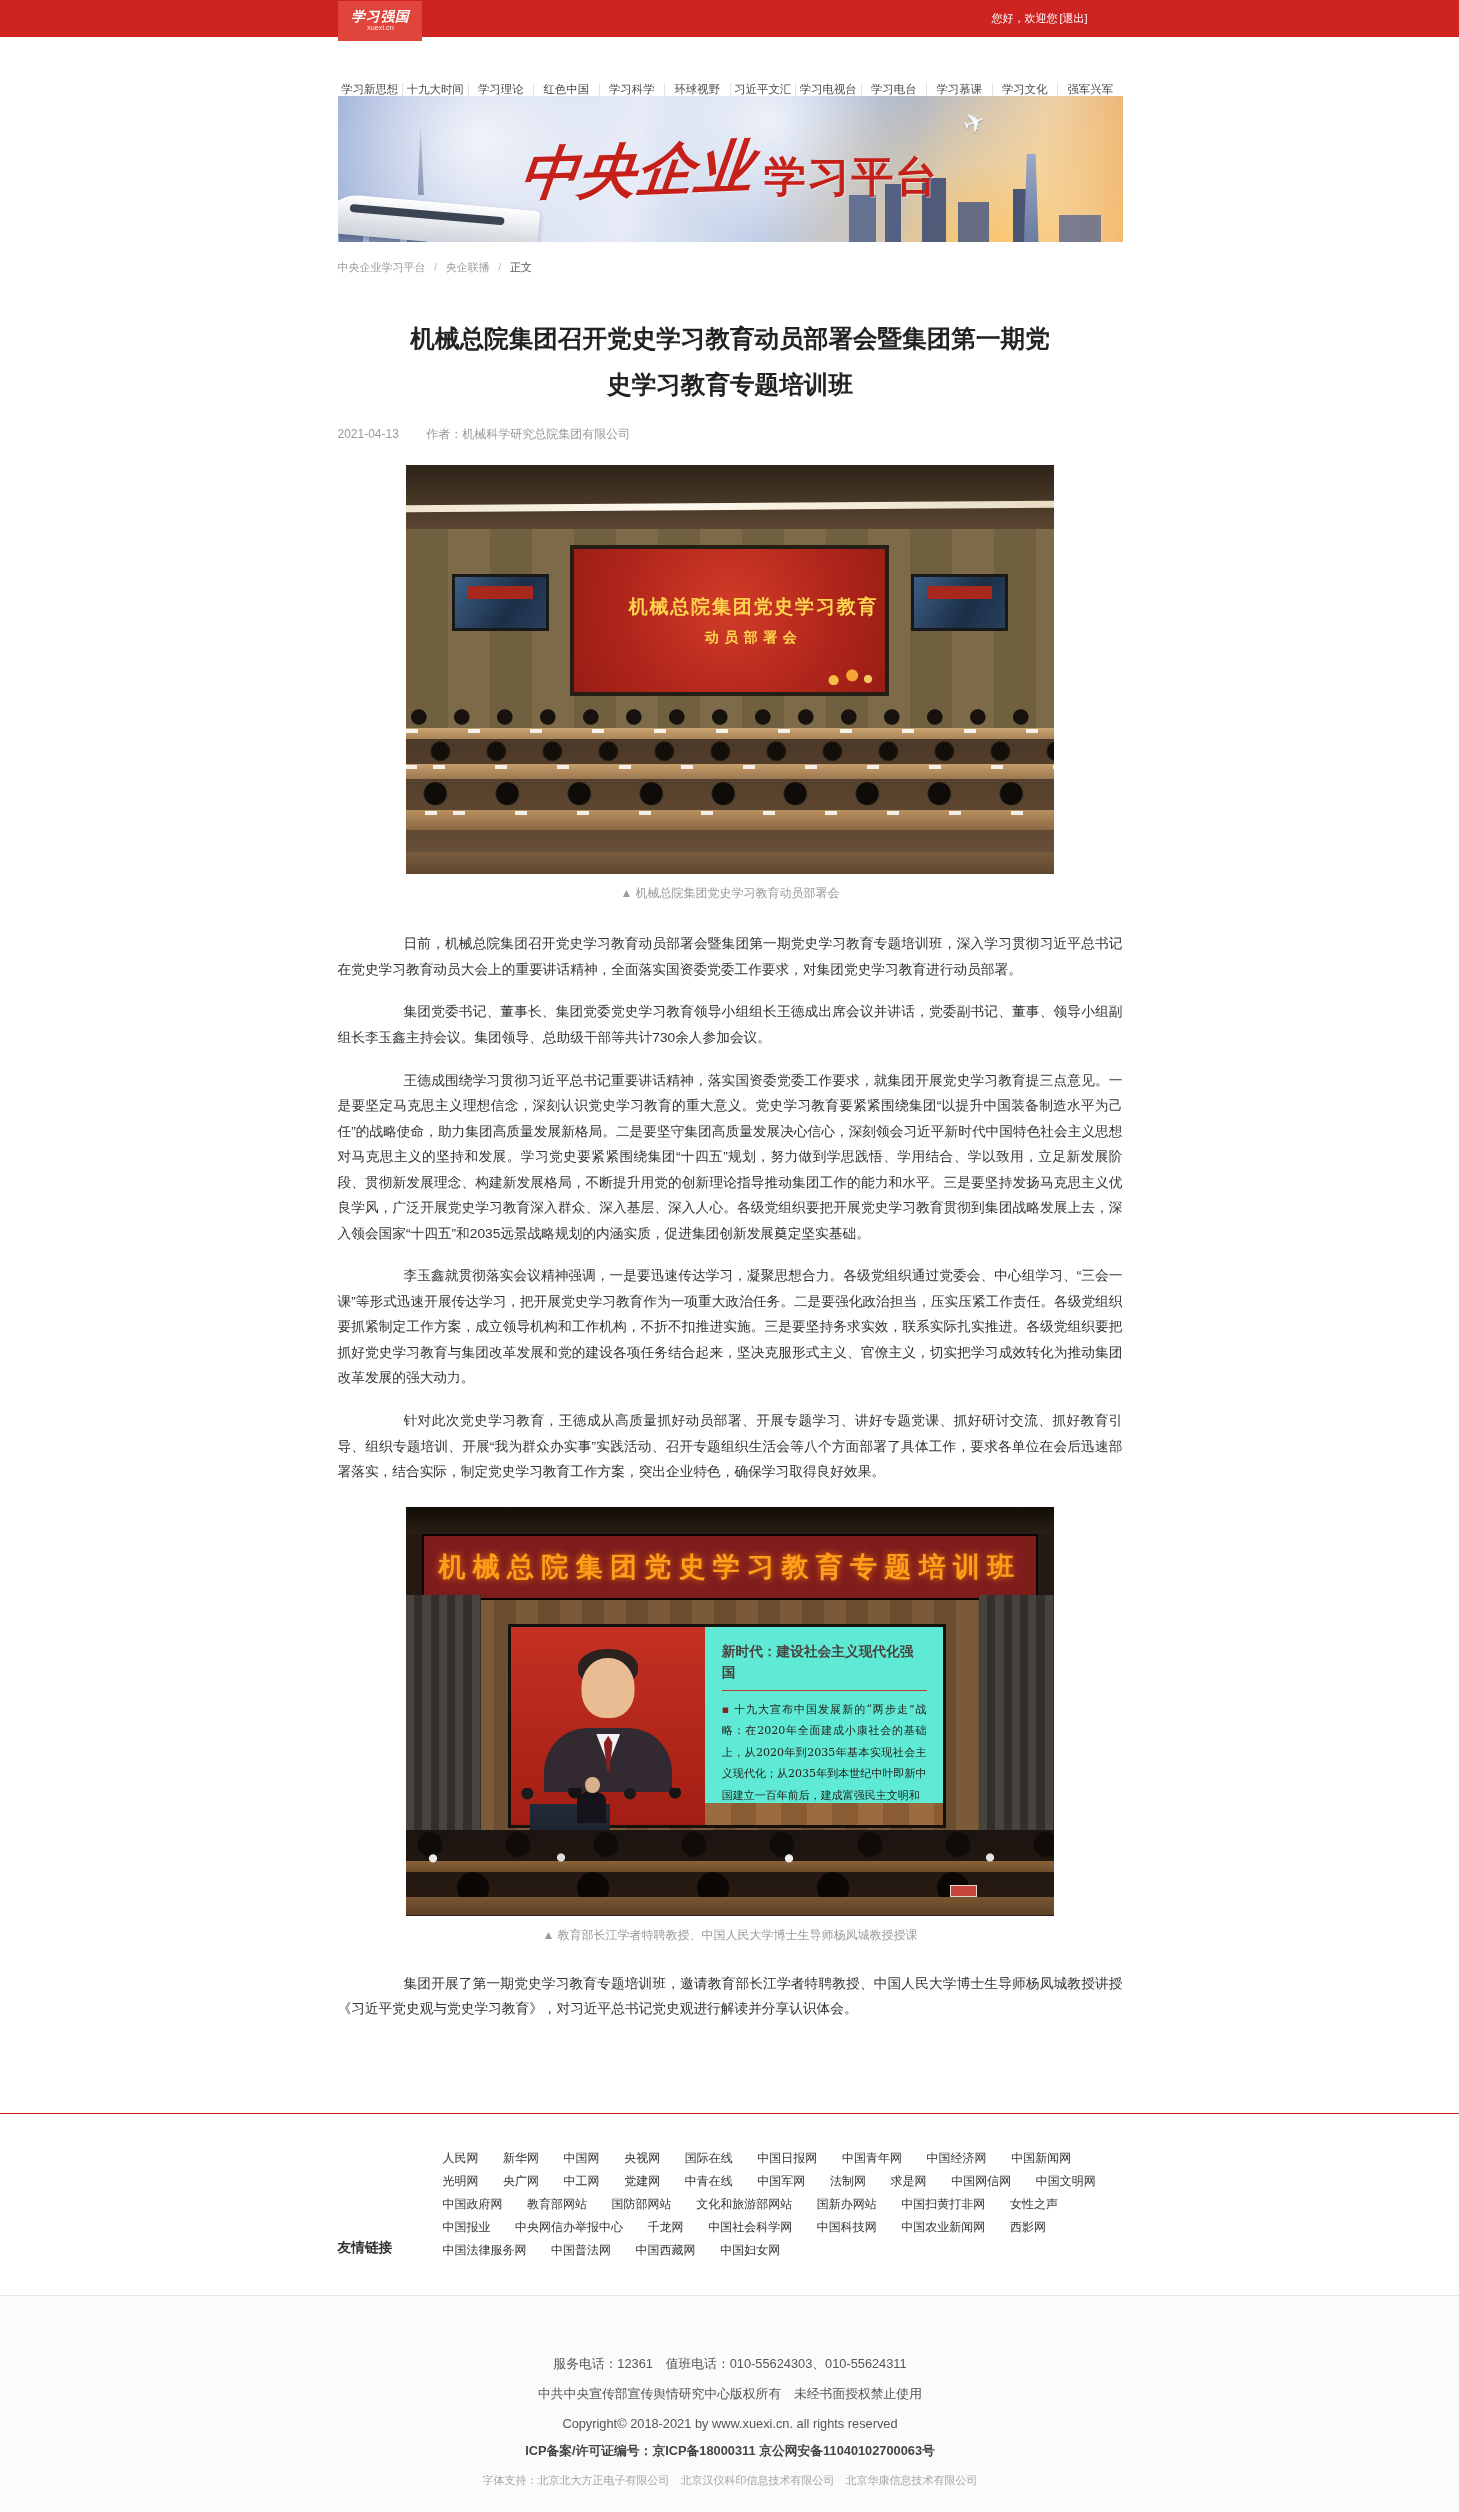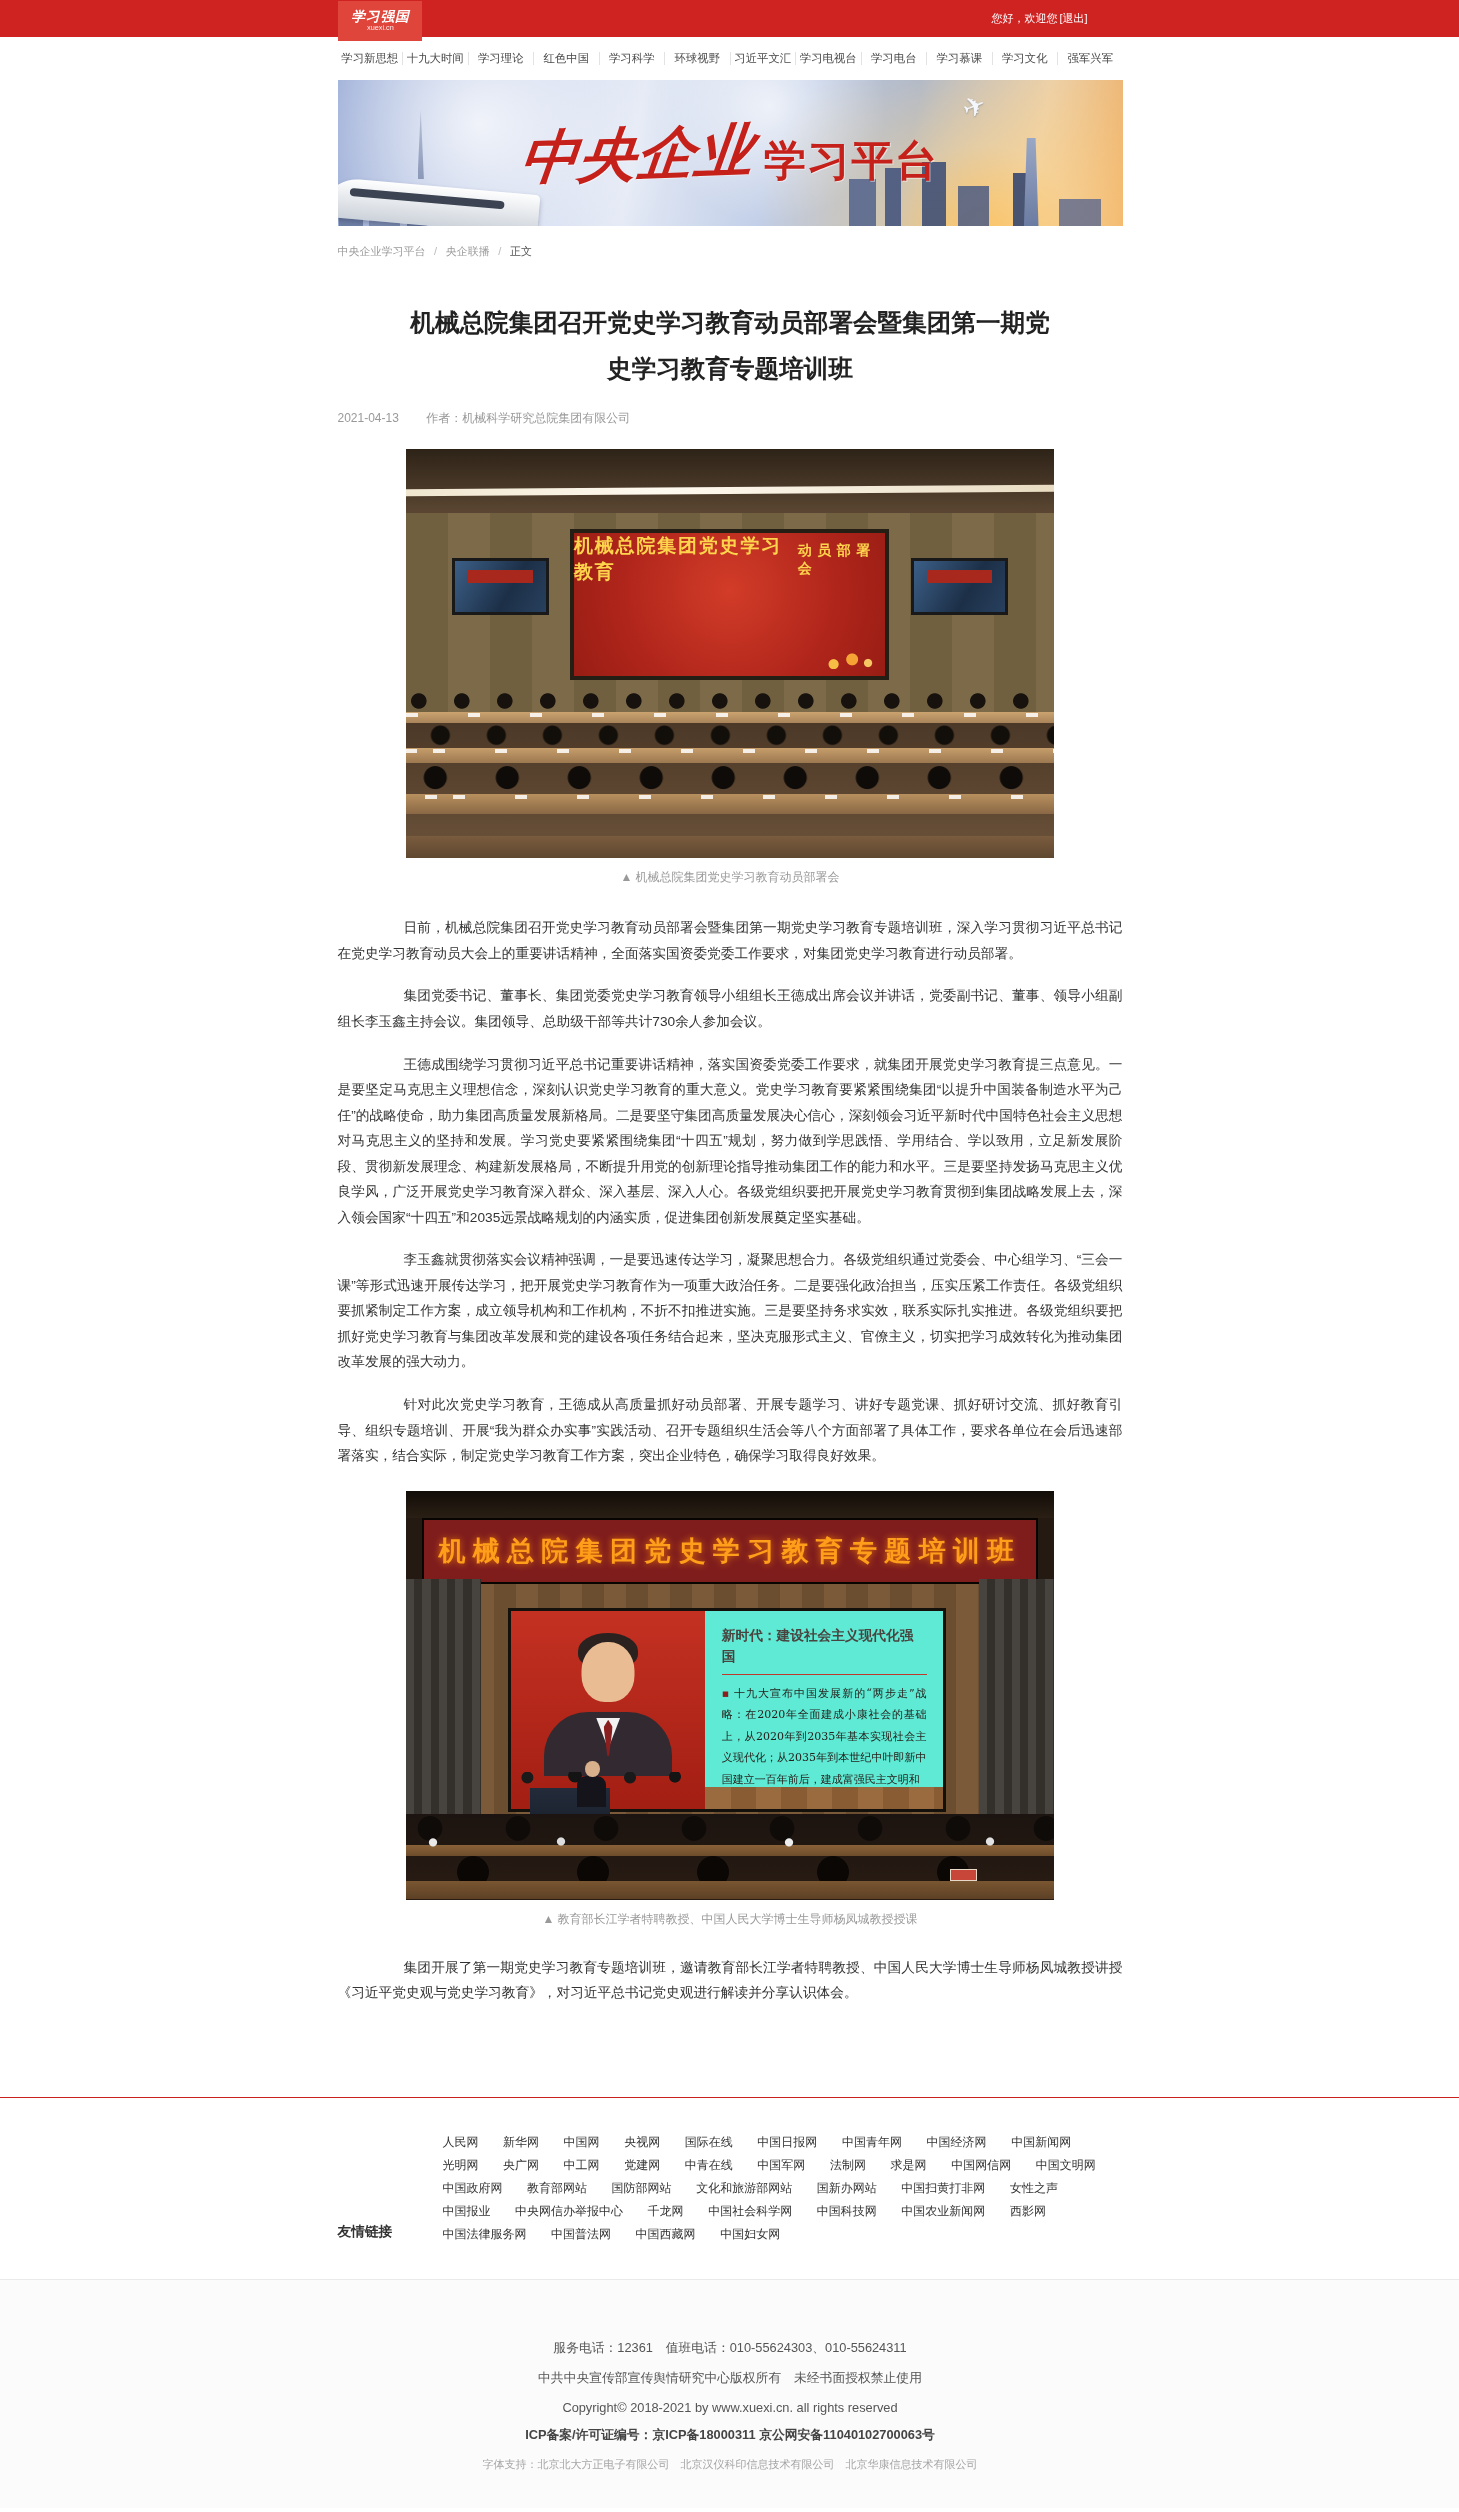--- a/index.html
+++ b/index.html
@@ -13,21 +13,21 @@
           display:flex; flex-direction:column; align-items:center; justify-content:center; z-index:5; }
   .logo-title { color:#fff; font-weight:bold; font-style:italic; font-family:"DejaVu Serif",serif;
                 font-size:13.7px; letter-spacing:0.9px; line-height:1.1; }
   .logo-domain { color:#fff; font-size:7.3px; line-height:1.2; opacity:.9; }
   .greeting { position:absolute; right:35px; top:0; height:37px; display:flex; align-items:center;
               color:#fff; font-size:11px; }
   .greeting .logout { color:#fff; margin-left:1.8px; cursor:pointer; }
 
   
   .navbar { background:#fff; height:43px; }
-  .nav-inner { width:785px; height:100%; margin:0 auto; display:flex; align-items:center; }
+  .nav-inner { width:785px; height:100%; margin:16px auto; display:flex; align-items:flex-end; }
   .nav-inner a { flex:1; text-align:center; font-size:11.4px; color:#4a4a4a; text-decoration:none;
                  line-height:12.8px; white-space:nowrap; }
   .nav-inner a:not(:first-child) { border-left:0.9px solid #e3e3e3; }
 
   
   .banner { width:785px; height:146px; margin:0 auto; position:relative; overflow:hidden;
             background:
               radial-gradient(circle at 82% 108%, rgba(255,196,96,.95) 0, rgba(255,214,140,.55) 14%, rgba(255,220,170,0) 34%),
               radial-gradient(circle at 18% 30%, rgba(255,255,255,.8) 0, rgba(255,255,255,0) 30%),
               radial-gradient(circle at 55% 18%, rgba(255,255,255,.7) 0, rgba(255,255,255,0) 26%),
@@ -77,21 +77,21 @@
 
   
   .p1-ceiling { position:absolute; top:0; left:0; right:0; height:64px;
                 background:linear-gradient(#2e2318,#5a4632); }
   .p1-light { position:absolute; top:38px; left:0; right:0; height:7.3px;
               background:linear-gradient(90deg,#efe6cf,#fffaf0 40%,#e8dcc2); transform:rotate(-.4deg); }
   .p1-wall { position:absolute; top:64px; left:0; right:0; height:201px;
              background:repeating-linear-gradient(90deg,#71603f 0 42px,#7c6a49 42px 84px),linear-gradient(#6e5b41,#7d6a4e); }
   .p1-screen { position:absolute; left:164px; top:80px; width:319px; height:151px; border:4.6px solid #241e15;
                background:radial-gradient(circle at 50% 40%, #d23c28 0, #b0251b 60%, #981d14 100%);
-               display:flex; justify-content:center; }
+               display:flex; flex-direction:column; align-items:center; justify-content:center;padding-left:48px; }
   .p1-screen-line1 { color:#ffd44d; font-size:19px; font-weight:bold; letter-spacing:1.8px; }
   .p1-screen-line2 { color:#ffd44d; font-size:14px; font-weight:bold; letter-spacing:5.5px; margin-top:9px; }
   .p1-flags { position:absolute; right:9px; bottom:7.3px; width:53px; height:24px;
               background:radial-gradient(circle at 20% 80%, #ffcf4a 0 4.6px, transparent 5.5px),
                          radial-gradient(circle at 55% 60%, #ffb23a 0 5.5px, transparent 6.4px),
                          radial-gradient(circle at 85% 75%, #ffd96a 0 3.6px, transparent 4.6px); opacity:.9; }
   .p1-tv { position:absolute; top:109px; width:97px; height:57px; background:#0d1420; border:3.6px solid #191919; }
   .p1-tv.left { left:46px; } .p1-tv.right { right:46px; }
   .p1-tv-screen { position:absolute; inset:0; background:linear-gradient(120deg,#3c5f87 0%,#1c2f47 60%,#28405e 100%); }
   .p1-tv-banner { position:absolute; left:14%; top:18%; width:72%; height:26%; background:#a8281d; }

